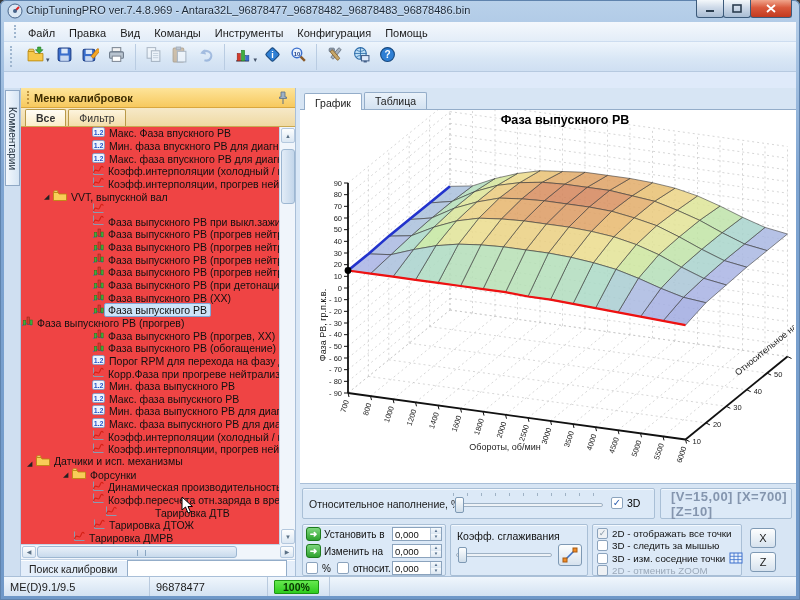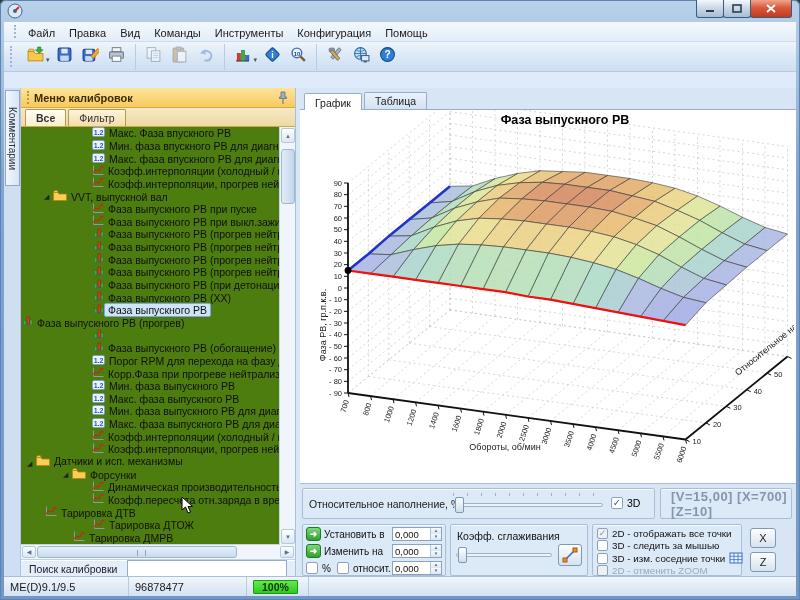--- a/index.html
+++ b/index.html
@@ -33,21 +33,21 @@
   .comments-tab span{writing-mode:vertical-rl;font-size:10px;color:#21303f;}
   
   .left-panel{position:absolute;left:17px;top:0;width:275px;bottom:0;background:#eef4fb;border-right:1px solid #a9bfd8;}
   .lp-header{position:absolute;left:0;top:0;right:0;height:20px;background:linear-gradient(#fde49a,#f7c95e);border-bottom:1px solid #d9a73e;display:flex;align-items:center;padding:0 6px;}
   .lp-header .grip{border-left:2px dotted #c09440;}
   .lp-title{font-size:11px;font-weight:bold;color:#3d2c00;flex:1;}
   .pin{width:12px;height:14px;}
   .lp-tabs{position:absolute;left:0;top:20px;right:0;height:19px;background:linear-gradient(#f6e9c8,#efd9a2);display:flex;align-items:flex-end;padding-left:4px;border-bottom:1px solid #c9a952;}
   .lp-tab{font-size:10.5px;color:#333;padding:2px 10px 2px;border:1px solid #b99948;border-bottom:none;border-radius:2px 2px 0 0;background:linear-gradient(#fdf4dd,#f3ddaa);margin-right:2px;}
   .lp-tab.active{background:linear-gradient(#fffdf6,#fbeec9);font-weight:bold;}
-  .tree{position:absolute;left:0;top:39px;right:0;height:418px;background:#4d7c0f;overflow:hidden;border-bottom:1px solid #c2d3e6;}
+  .tree{position:absolute;left:0;top:39px;right:0;height:418px;background:#ef4444;overflow:hidden;border-bottom:1px solid #c2d3e6;}
   .tree-row{height:12.65px;display:flex;align-items:center;white-space:nowrap;font-size:10.5px;color:#111;}
   .tree-row .lbl{padding:0 3px;border:1px solid transparent;}
   .tree-row.selected .lbl{background:#cde4f9;border:1px solid #7da7d9;border-radius:2px;}
   .tree-row svg{flex:0 0 auto;}
   .marker{font-size:7px;color:#222;width:9px;}
   
   .vscroll{position:absolute;right:0;top:39px;width:16px;height:418px;background:#f0f5fb;border-left:1px solid #c6d6e8;}
   .sb-btn{position:absolute;left:1px;width:14px;height:15px;background:linear-gradient(#fdfefe,#dbe7f3);border:1px solid #b4c8de;border-radius:2px;color:#5b7186;font-size:6px;text-align:center;line-height:14px;}
   .vthumb{position:absolute;left:1px;top:22px;width:14px;height:55px;background:linear-gradient(90deg,#e2ecf7,#c3d6ea);border:1px solid #9db7d2;border-radius:3px;}
   .hscroll{position:absolute;left:0;right:0;top:457px;height:15px;background:#f0f5fb;border-bottom:1px solid #c2d3e6;}
@@ -97,20 +97,21 @@
 </head>
 <body>
 
 <div id="window">
   <div class="titlebar">
     <svg class="app-icon" viewBox="0 0 16 16">
         <circle cx="8" cy="8" r="7" fill="#dce8f4" stroke="#46648a"></circle>
         <path d="M8 8 L12 4" stroke="#d22" stroke-width="2"></path>
         <circle cx="8" cy="8" r="2" fill="#46648a"></circle>
       </svg>
+    <span class="title-text">ChipTuningPRO ver.7.4.8.969 - Antara32L_96878477_96878482_96878483_96878486.bin</span>
     <div class="win-btns">
       <div class="win-btn">
           <svg width="10" height="9" viewBox="0 0 10 9">
             <rect x="1" y="6" width="8" height="2" fill="#2c3e50"></rect>
           </svg>
         </div>
       <div class="win-btn">
           <svg width="10" height="9" viewBox="0 0 10 9">
             <rect x="1" y="1" width="8" height="7" fill="none" stroke="#2c3e50" stroke-width="1.6"></rect>
           </svg>
@@ -295,21 +296,20 @@
                   <path d="M.5 2.5 h4.5 l1 1.5 H13.5 v6.5 H.5 Z" fill="#f9cd58" stroke="#b8860b" stroke-width=".8"></path>
                   <path d="M.5 2.5 l.8-1.7 h3.2 l.5 1.7 Z" fill="#fbe191" stroke="#b8860b" stroke-width=".8"></path>
                 </svg></span>
               <span class="lbl">VVT, выпускной вал</span>
             </div>
             <div class="tree-row" style="padding-left: 71px;">
               <span><svg width="12" height="11" viewBox="0 0 12 11">
                   <path d="M1.5 .5 v9 h10" stroke="#8a9ab0" stroke-width="1" fill="none"></path>
                   <path d="M1.5 8 C 3.5 1, 6 9.5, 8 4 S 11 3, 11.5 2.5" stroke="#d42015" stroke-width="1.1" fill="none"></path>
                 </svg></span>
-              <span class="lbl">Фаза выпускного РВ при пуске</span>
             </div>
             <div class="tree-row" style="padding-left: 71px;">
               <span><svg width="12" height="11" viewBox="0 0 12 11">
                   <path d="M1.5 .5 v9 h10" stroke="#8a9ab0" stroke-width="1" fill="none"></path>
                   <path d="M1.5 8 C 3.5 1, 6 9.5, 8 4 S 11 3, 11.5 2.5" stroke="#d42015" stroke-width="1.1" fill="none"></path>
                 </svg></span>
               <span class="lbl">Фаза выпускного РВ при выкл.зажигания</span>
             </div>
             <div class="tree-row" style="padding-left: 71px;">
               <span><svg width="12" height="11" viewBox="0 0 12 11">
@@ -383,20 +383,21 @@
                 </svg></span>
               <span class="lbl">Фаза выпускного РВ (прогрев)</span>
             </div>
             <div class="tree-row" style="padding-left: 71px;">
               <span><svg width="12" height="11" viewBox="0 0 12 11">
                   <path d="M1 9.5 L5 7.5 L11 9.2" stroke="#3a6ecc" stroke-width="1" fill="none"></path>
                   <rect x="2.4" y="4.5" width="2.4" height="4.5" fill="#3fae3f" stroke="#1d7a1d" stroke-width=".5"></rect>
                   <rect x="6" y="1" width="2.4" height="7.2" fill="#d33c2e" stroke="#8a1f14" stroke-width=".5"></rect>
                   <rect x="9" y="4" width="2.2" height="4.8" fill="#3fae3f" stroke="#1d7a1d" stroke-width=".5"></rect>
                 </svg></span>
+              <span class="lbl">Фаза выпускного РВ (прогрев, ХХ)</span>
             </div>
             <div class="tree-row" style="padding-left: 71px;">
               <span><svg width="12" height="11" viewBox="0 0 12 11">
                   <path d="M1 9.5 L5 7.5 L11 9.2" stroke="#3a6ecc" stroke-width="1" fill="none"></path>
                   <rect x="2.4" y="4.5" width="2.4" height="4.5" fill="#3fae3f" stroke="#1d7a1d" stroke-width=".5"></rect>
                   <rect x="6" y="1" width="2.4" height="7.2" fill="#d33c2e" stroke="#8a1f14" stroke-width=".5"></rect>
                   <rect x="9" y="4" width="2.2" height="4.8" fill="#3fae3f" stroke="#1d7a1d" stroke-width=".5"></rect>
                 </svg></span>
               <span class="lbl">Фаза выпускного РВ (обогащение)</span>
             </div>
@@ -479,21 +480,21 @@
                 </svg></span>
               <span class="lbl">Динамическая производительность</span>
             </div>
             <div class="tree-row" style="padding-left: 71px;">
               <span><svg width="12" height="11" viewBox="0 0 12 11">
                   <path d="M1.5 .5 v9 h10" stroke="#8a9ab0" stroke-width="1" fill="none"></path>
                   <path d="M1.5 8 C 3.5 1, 6 9.5, 8 4 S 11 3, 11.5 2.5" stroke="#d42015" stroke-width="1.1" fill="none"></path>
                 </svg></span>
               <span class="lbl">Коэфф.пересчета отн.заряда в время впрыска</span>
             </div>
-            <div class="tree-row" style="padding-left: 24px;">
+            <div class="tree-row" style="padding-left: 84px; gap: 34px;">
               <span><svg width="12" height="11" viewBox="0 0 12 11">
                   <path d="M1.5 .5 v9 h10" stroke="#8a9ab0" stroke-width="1" fill="none"></path>
                   <path d="M1.5 8 C 3.5 1, 6 9.5, 8 4 S 11 3, 11.5 2.5" stroke="#d42015" stroke-width="1.1" fill="none"></path>
                 </svg></span>
               <span class="lbl">Тарировка ДТВ</span>
             </div>
             <div class="tree-row" style="padding-left: 72px;">
               <span><svg width="12" height="11" viewBox="0 0 12 11">
                   <path d="M1.5 .5 v9 h10" stroke="#8a9ab0" stroke-width="1" fill="none"></path>
                   <path d="M1.5 8 C 3.5 1, 6 9.5, 8 4 S 11 3, 11.5 2.5" stroke="#d42015" stroke-width="1.1" fill="none"></path>
@@ -881,21 +882,21 @@
               <span class="t">2D - отменить ZOOM</span>
             </div>
           </div>
 
         <div class="xz" style="top:440px;">X</div>
         <div class="xz" style="top:464px;">Z</div>
       </div>
     </div>
 
     <div class="statusbar">
-      <div class="seg" style="width:125px;">ME(D)9.1/9.5</div>
+      <div class="seg" style="width:146px;">ME(D)9.1/9.5</div>
       <div class="seg" style="width:118px;">96878477</div>
       <div class="seg" style="width:62px;justify-content:flex-start;">
           <span class="badge">100%</span>
         </div>
       <div class="seg" style="flex:1;border-right:none;"></div>
     </div>
   </div>
 </div>
 
 </body></html>

